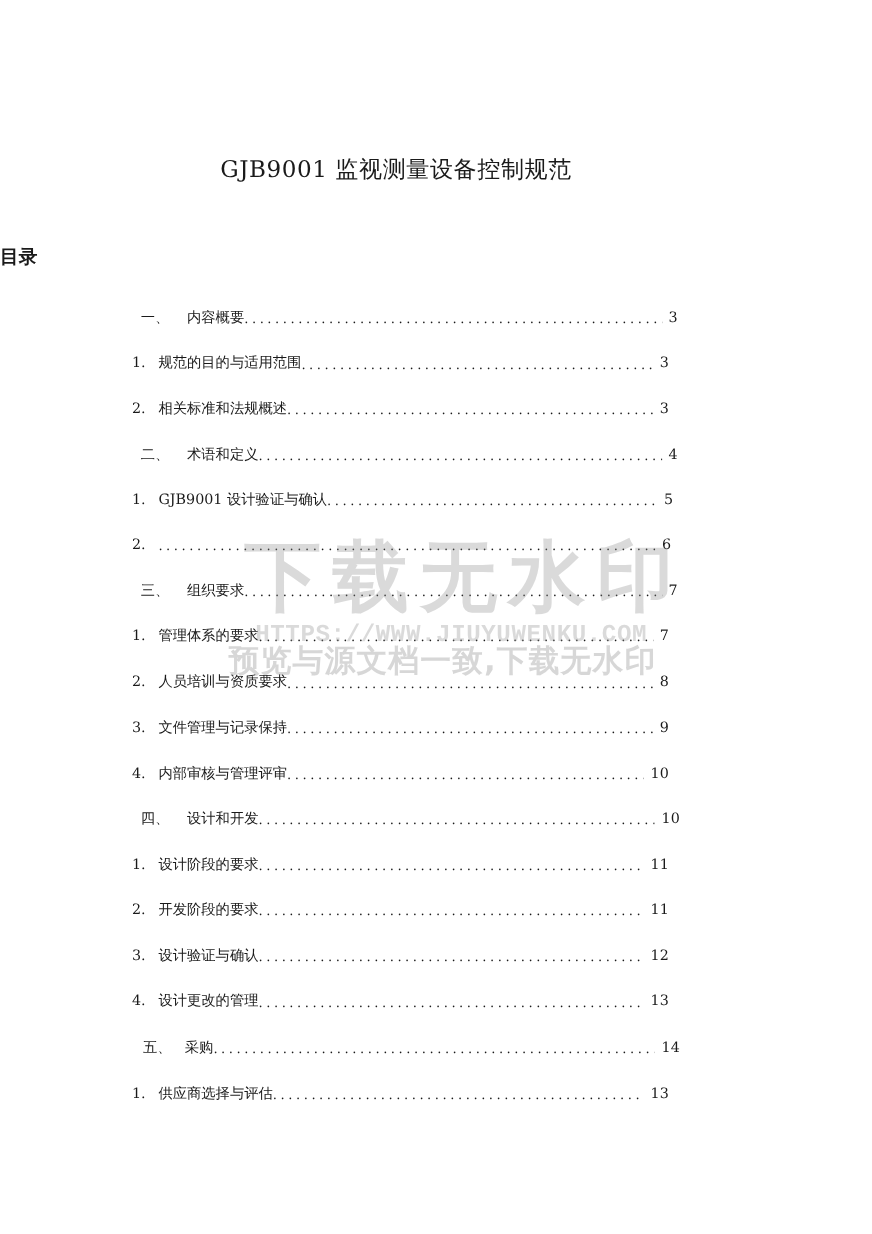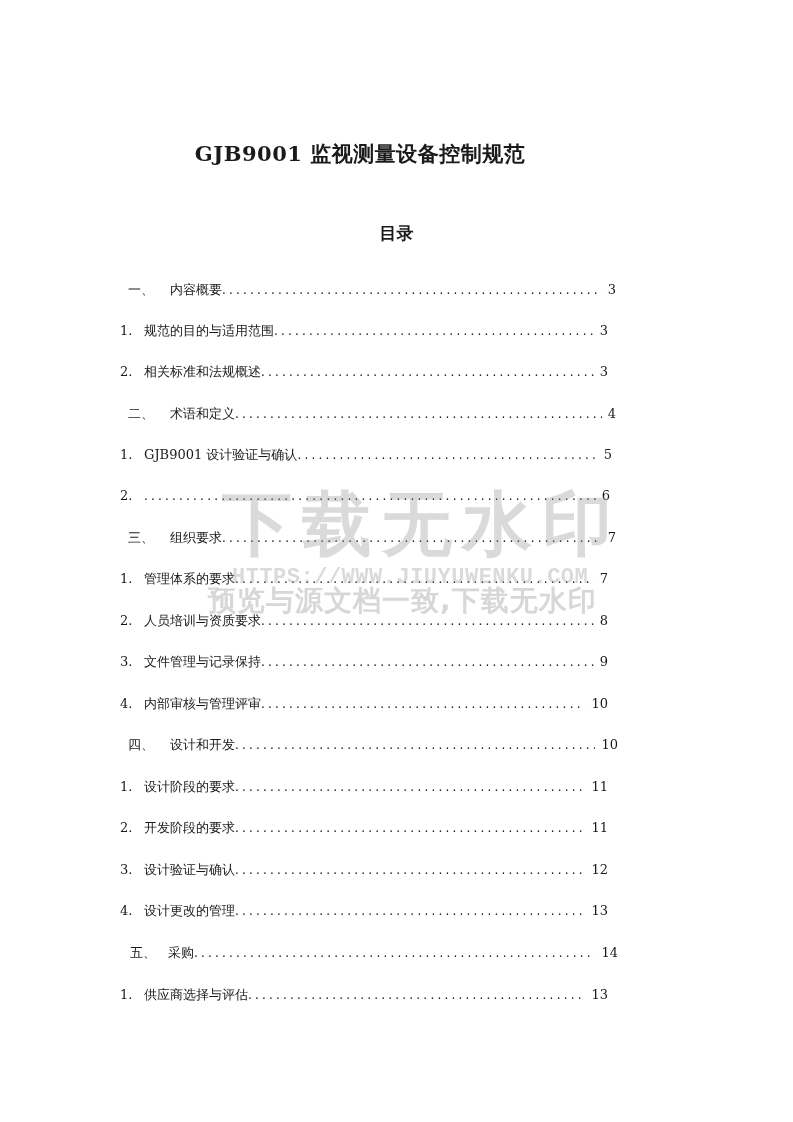--- a/index.html
+++ b/index.html
@@ -1,20 +1,20 @@
 <!DOCTYPE html>
 <html><head>
 <meta charset="utf-8">
 <style>
   html, body { margin: 0; padding: 0; background: #ffffff; }
   body { width: 793px; height: 1122px; position: relative; overflow: hidden;
          font-family: "DejaVu Serif", "Liberation Serif", serif; color: #1a1a1a; }
   .title { position: absolute; top: 140px; left: 0; width: 720px; text-align: center;
-           font-size: 21px; letter-spacing: 0.5px; font-family: "DejaVu Serif", serif; font-weight: bold; }
-  .toc-heading { position: absolute; top: 222px; left: 0; width: 793px; text-align: center;
+           font-size: 21px; letter-spacing: 0.5px; font-family: "DejaVu Serif", serif; }
+  .toc-heading { position: absolute; top: 222px; left: 0; width: 793px; text-align: left;
                  font-size: 17px; font-weight: bold; font-family: "DejaVu Sans", sans-serif; }
   .toc { position: absolute; left: 0; top: 0; width: 793px; }
   .toc-row { position: absolute; height: 20px; font-size: 13px; line-height: 20px;
              display: flex; white-space: nowrap; overflow: hidden; }
   .toc-row .num { flex: 0 0 auto; }
   .toc-row .label { flex: 0 0 auto; }
   .toc-row .dots { flex: 1 1 auto; overflow: hidden; letter-spacing: 3.2px; font-size: 12px; }
   .toc-row .page { flex: 0 0 auto; padding-left: 6px; }
   .watermark { position: absolute; pointer-events: none; color: rgba(140,140,140,0.32);
                font-family: "DejaVu Sans", sans-serif; font-weight: bold; white-space: nowrap; }

